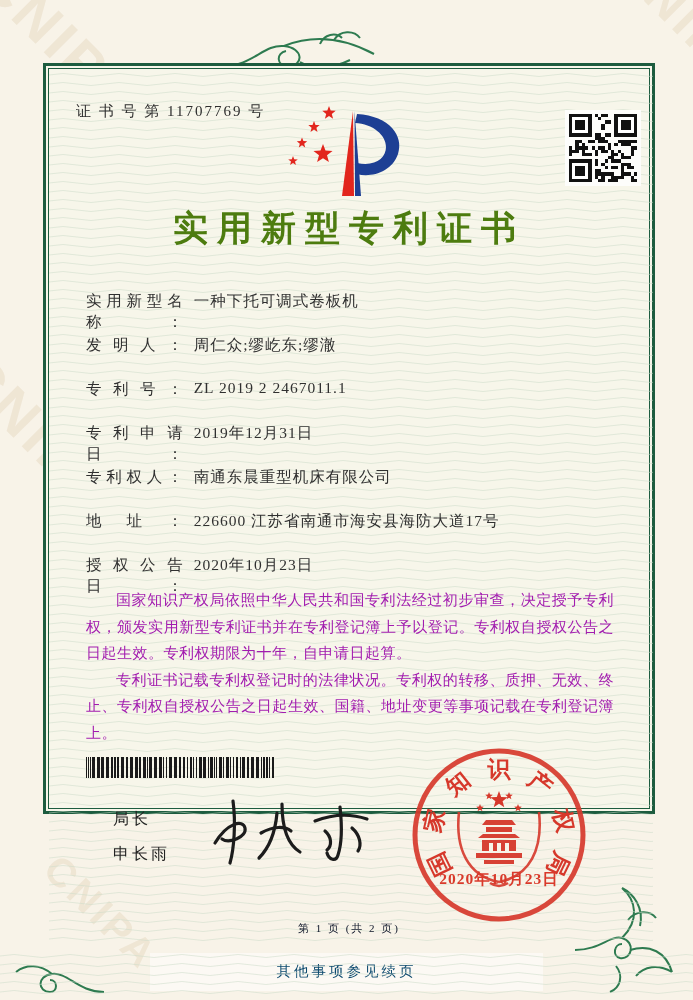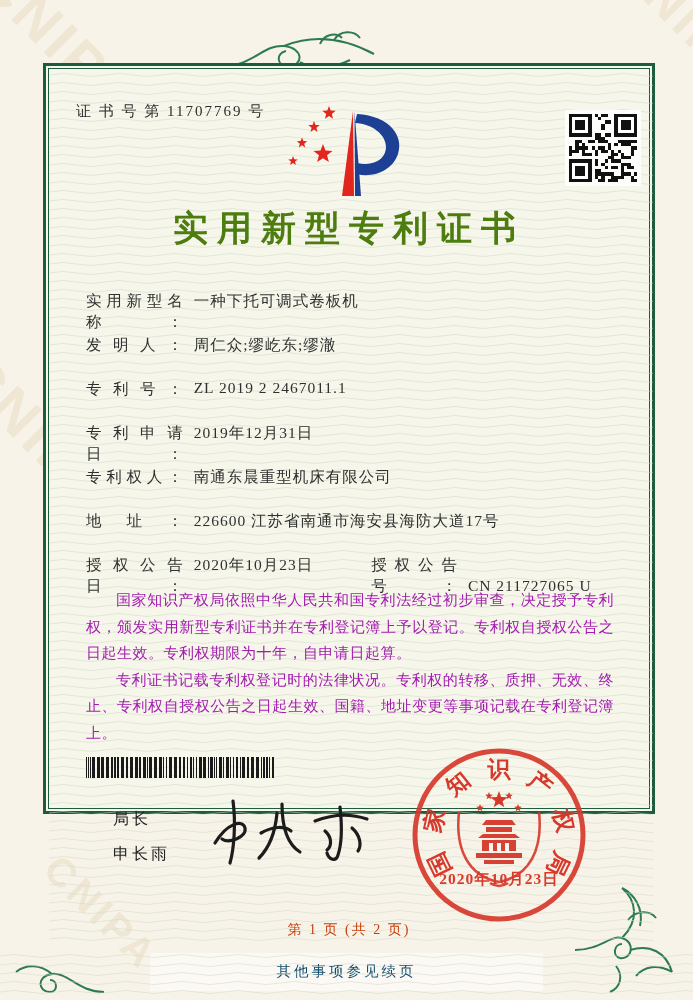--- a/index.html
+++ b/index.html
@@ -22,21 +22,21 @@
   .pair2 .flabel{width:5.6em;}
   .paras{position:absolute;left:37px;top:518px;width:528px;font-size:15px;line-height:26.5px;color:#a21caf;letter-spacing:.5px;}
   .paras p{margin:0;text-indent:2em;text-align:justify;}
   .barcode{position:absolute;left:37px;top:688px;}
   .director{position:absolute;left:37px;top:740px;font-size:16px;color:#222;margin-left:27px;}
   .director div{margin-bottom:14px;letter-spacing:3px;}
   .signature{position:absolute;left:140px;top:722px;}
   .sealbox{position:absolute;left:361px;top:677px;width:178px;height:178px;}
   .sealdate{position:absolute;left:353px;top:800px;width:194px;text-align:center;font-size:15.5px;
             font-weight:bold;color:#d93a2b;letter-spacing:1px;}
-  .footer-page{position:absolute;left:0;top:852px;width:100%;text-align:center;font-size:14px;color:#c2410c;letter-spacing:2px;}
+  .footer-page{position:absolute;left:0;top:852px;width:100%;text-align:center;font-size:11px;color:#0f172a;letter-spacing:2px;}
   .note-band{position:absolute;left:150px;top:953px;width:393px;height:38px;background:rgba(255,255,255,.5);}
   .footer-note{position:absolute;left:0;top:962px;width:693px;text-align:center;font-size:14.5px;color:#0c4a6e;letter-spacing:3px;}
   .curl{position:absolute;pointer-events:none;}
 </style>
 </head>
 <body>
 
 <div class="page">
 
   <div class="wm" style="left:-38px;top:6px;font-size:58px;">CNIPA</div>
@@ -337,21 +337,20 @@
             <span class="flabel">专利权人：</span>
             <span class="fvalue">南通东晨重型机床有限公司</span>
           </div>
         <div class="frow">
             <span class="flabel">地址：</span>
             <span class="fvalue">226600 江苏省南通市海安县海防大道17号</span>
           </div>
         <div class="frow">
           <span class="flabel">授权公告日：</span>
             <span class="fvalue">2020年10月23日</span>
-          <span class="pair2"><span class="flabel">授权公告号：</span><span class="fvalue">CN 211727065 U</span></span>
         </div>
       </div>
 
       <div class="paras">
         <p>国家知识产权局依照中华人民共和国专利法经过初步审查，决定授予专利权，颁发实用新型专利证书并在专利登记簿上予以登记。专利权自授权公告之日起生效。专利权期限为十年，自申请日起算。</p>
         <p>专利证书记载专利权登记时的法律状况。专利权的转移、质押、无效、终止、专利权自授权公告之日起生效、国籍、地址变更等事项记载在专利登记簿上。</p>
       </div>
 
       <svg id="barcode" class="barcode" width="192" height="21">
           <rect x="0" y="0" width="1" height="21" fill="#1a1a1a"></rect>

